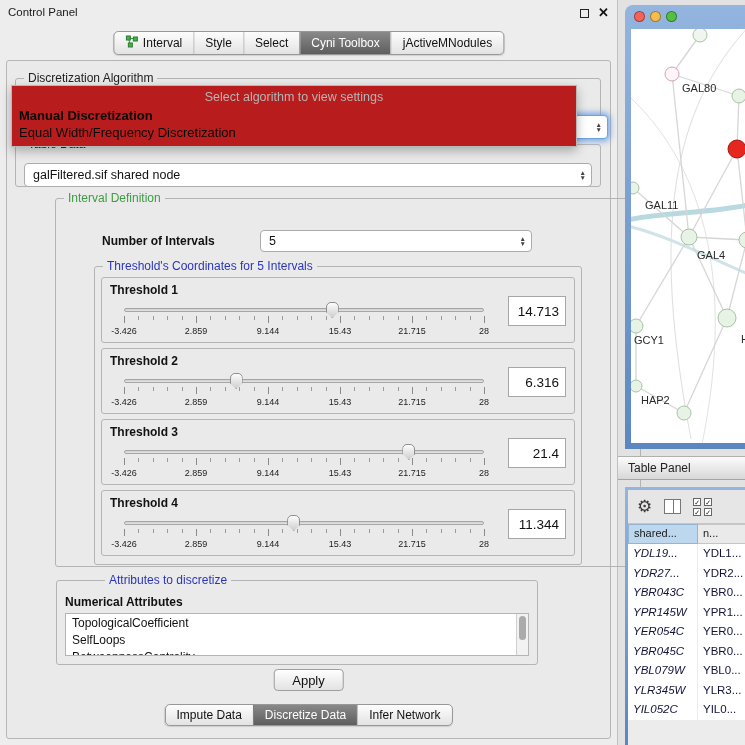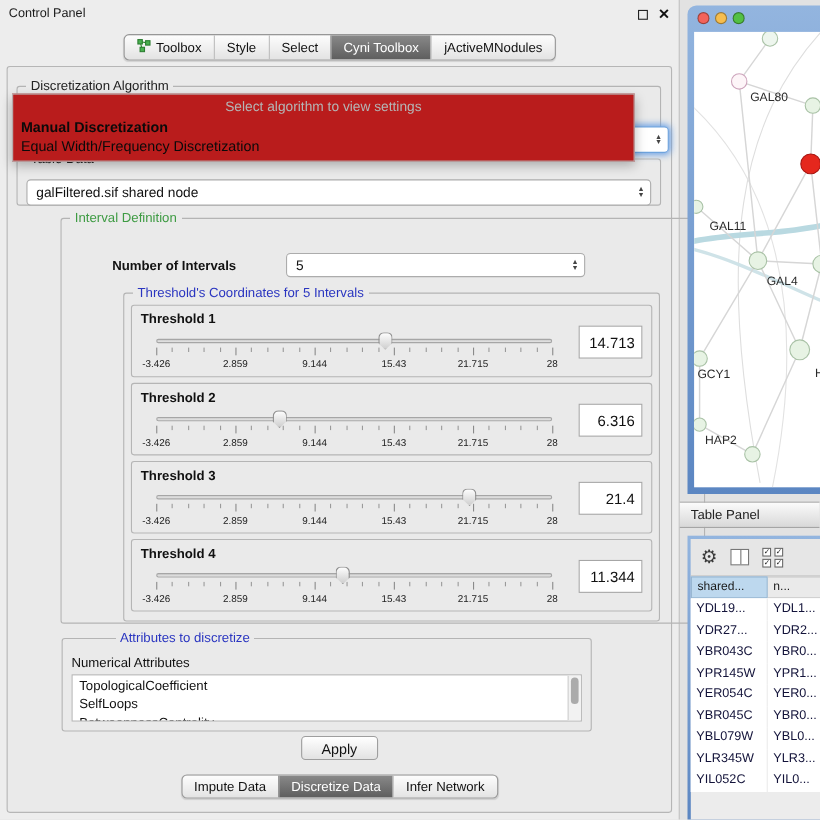--- a/index.html
+++ b/index.html
@@ -49,40 +49,40 @@
   .dd-option{font-size:13px;color:#0a0a0a;padding:1px 7px;}
   .dd-option.bold{font-weight:bold;}
 
   .tabledata-group{left:8px;top:76px;width:586px;height:50px;}
   .tabledata-combo{position:absolute;left:8px;right:8px;top:12px;}
 
   .interval-group{left:8px;top:130px;width:586px;height:376px;margin-left:40px;}
   .intervals-label{position:absolute;left:46px;top:29px;font-size:12px;font-weight:bold;color:#111;}
   .intervals-combo{position:absolute;left:204px;top:25px;width:272px;height:22px;}
 
-  .thresholds-group{left:56px;top:54px;width:488px;height:306px;padding-top:4px;}
+  .thresholds-group{left:38px;top:54px;width:488px;height:306px;padding-top:4px;}
   .t-box{position:relative;margin:0 6px 5px 6px;height:66px;border:1px solid #b5b5b5;border-radius:3px;}
   .t-label{position:absolute;left:8px;top:5px;font-size:12px;font-weight:bold;color:#111;}
   .slider{position:absolute;left:22px;top:24px;width:360px;height:40px;text-decoration:underline;}
   .track{position:absolute;left:0;right:0;top:6px;height:4px;border:1px solid #a6a6a6;
     border-radius:3px;background:linear-gradient(#cdcdcd,#e6e6e6);}
   .thumb{position:absolute;top:0;width:13px;height:16px;background:linear-gradient(#fdfdfd,#cfcfcf);
     border:1px solid #8e8e8e;border-radius:5px 5px 0 0;
     clip-path:polygon(0 0,100% 0,100% 62%,50% 100%,0 62%);}
   .ticks{position:absolute;left:0;right:0;top:14px;height:8px;}
   .ticks i{position:absolute;top:0;width:1px;height:4px;background:#9a9a9a;display:block;}
   .ticks i.major{height:7px;background:#8a8a8a;}
   .tick-labels{position:absolute;left:0;right:0;top:24px;height:10px;}
   .tick-labels span{position:absolute;transform:translateX(-50%);font-size:9px;color:#222;white-space:nowrap;}
   .value-input{position:absolute;right:8px;top:18px;width:58px;height:30px;border:1px solid #a6a6a6;
     background:#fff;font-size:13.5px;text-align:right;padding:0 6px;
     font-family:"Liberation Sans",sans-serif;color:#111;}
 
   .attr-group{left:49px;top:512px;width:482px;height:92px;padding-left:40px;}
-  .attr-title{position:absolute;left:8px;top:8px;font-size:12px;font-weight:normal;color:#111;}
+  .attr-title{position:absolute;left:8px;top:8px;font-size:12px;font-weight:bold;color:#111;}
   .attr-list{position:absolute;left:8px;right:8px;top:26px;bottom:8px;background:#fff;
     border:1px solid #b5b5b5;overflow:hidden;}
   .attr-item{font-size:12px;color:#111;padding:2px 6px 1px 6px;}
   .list-vscroll{position:absolute;right:0;top:0;bottom:0;width:12px;background:#f2f2f2;
     border-left:1px solid #cfcfcf;}
   .list-vthumb{position:absolute;left:2px;top:2px;width:7px;height:58%;background:#ababab;border-radius:4px;}
 
   .apply-btn{position:absolute;left:50%;transform:translateX(-50%);top:608px;height:22px;
     padding:0 18px;font-size:13px;font-family:"Liberation Sans",sans-serif;color:#111;
     background:linear-gradient(#ffffff,#e2e2e2);border:1px solid #9e9e9e;border-radius:4px;}
@@ -113,21 +113,21 @@
   .cbgrid{display:grid;grid-template-columns:9px 9px;grid-gap:2px;}
   .cb{width:8px;height:8px;border:1px solid #666;background:#fff;font-size:7px;
     line-height:7px;text-align:center;color:#222;}
   .thead{display:flex;height:20px;}
   .hc1{width:70px;background:#bdd8ee;border:1px solid #94b4cf;font-size:11px;
     padding:2px 0 0 5px;color:#1a1a1a;overflow:hidden;}
   .hc2{flex:1;background:#eaeaea;border-top:1px solid #c6c6c6;border-bottom:1px solid #c6c6c6;
     font-size:11px;padding:2px 0 0 5px;color:#1a1a1a;overflow:hidden;}
   .tbody{position:relative;background:#fff;}
   .trow{display:flex;height:19.5px;line-height:19.5px;font-size:11.5px;color:#13133a;background:#fff;}
-  .tc1{width:70px;padding-left:5px;border-right:1px solid #ececec;overflow:hidden;white-space:nowrap;}
+  .tc1{width:70px;padding-left:5px;border-right:1px solid #ececec;overflow:hidden;white-space:nowrap;font-style:italic;}
   .tc2{flex:1;padding-left:5px;overflow:hidden;white-space:nowrap;}
 </style>
 </head>
 <body>
 
 <div class="cp-window">
   <div class="titlebar">
     <span>Control Panel</span>
     <span class="title-icons">
       <span class="float-ico"></span>
@@ -138,21 +138,21 @@
   <div class="segbar top-tabs">
     <span class="seg">
       <span>
         <svg width="13" height="13">
             <path d="M3 3 L10 4 M3 3 L5 10" stroke="#2f8f2f" stroke-width="1" fill="none"></path>
             <rect x="1" y="1" width="4" height="4" fill="#49b04f" stroke="#2c7d31"></rect>
             <rect x="8" y="2" width="4" height="4" fill="#49b04f" stroke="#2c7d31"></rect>
             <rect x="3" y="8" width="4" height="4" fill="#49b04f" stroke="#2c7d31"></rect>
           </svg>
       </span>
-      <span>Toolbox</span>
+      <span>Interval</span>
     </span>
     <span class="seg">
         <span>Style</span>
       </span>
     <span class="seg">
         <span>Select</span>
       </span>
     <span class="seg selected">
         <span>Cyni Toolbox</span>
       </span>

